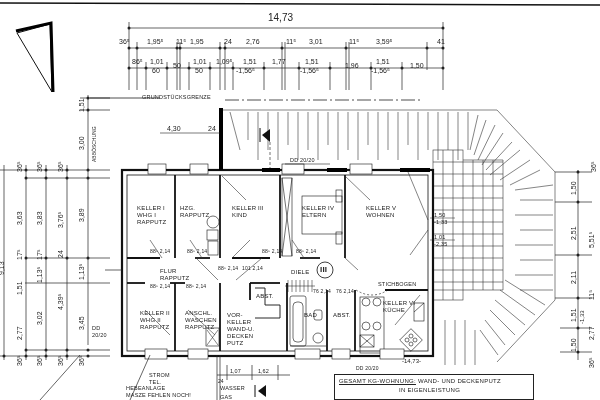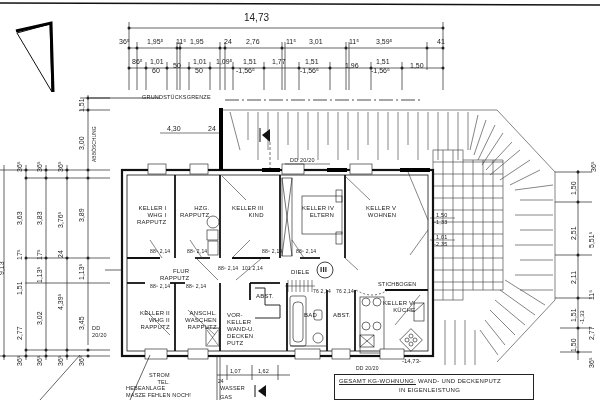--- a/index.html
+++ b/index.html
@@ -1,18 +1,18 @@
 <!DOCTYPE html>
 <html><head>
 <meta charset="utf-8">
 <style>
   html, body { margin:0; padding:0; background:#fff; }
   body { width:600px; height:400px; overflow:hidden; position:relative; font-family:"DejaVu Sans", sans-serif; }
   #plan { position:absolute; left:0; top:0; width:600px; height:400px; }
-  .lbl { position:absolute; font-family:"Liberation Sans", sans-serif; font-size:6px; color:#222; line-height:7px; text-align:right; white-space:pre; letter-spacing:0.2px; }
+  .lbl { position:absolute; font-family:"Liberation Sans", sans-serif; font-size:6px; color:#222; line-height:7px; text-align:left; white-space:pre; letter-spacing:0.2px; }
   .dim { position:absolute; font-family:"Liberation Sans", sans-serif; font-size:7px; color:#222; white-space:nowrap; line-height:8px; }
   .dim.big { font-size:10px; }
   .vdim { position:absolute; font-family:"Liberation Sans", sans-serif; font-size:7px; color:#222; white-space:nowrap; transform:rotate(-90deg); transform-origin:left top; line-height:8px; }
   .note-box { position:absolute; border:1px solid #222; font-family:"Liberation Sans", sans-serif; font-size:6px; color:#222; padding:2px 4px; line-height:9px; letter-spacing:0.3px; }
   .ul { text-decoration:underline; }
 </style>
 </head>
 <body>
 
 <svg id="plan" viewBox="0 0 600 400" xmlns="http://www.w3.org/2000/svg">
@@ -368,21 +368,21 @@
 
   <line x1="285" y1="164" x2="330" y2="164" stroke="#222" stroke-width="0.6"></line>
   <line x1="160" y1="133" x2="220" y2="133" stroke="#222" stroke-width="0.6"></line>
 
   <line x1="430" y1="218" x2="455" y2="218" stroke="#222" stroke-width="0.5"></line>
   <line x1="430" y1="240" x2="455" y2="240" stroke="#222" stroke-width="0.5"></line>
 
   <line x1="405" y1="356" x2="430" y2="356" stroke="#222" stroke-width="0.5"></line>
 </svg>
 
-<div class="dim big" style="left:244px;top:14px;">14,73</div>
+<div class="dim big" style="left:268px;top:14px;">14,73</div>
 
 <div class="dim" style="left:119px;top:38px;">36⁵</div>
 <div class="dim" style="left:147px;top:38px;">1,95⁵</div>
 <div class="dim" style="left:176px;top:38px;">11⁵</div>
 <div class="dim" style="left:190px;top:38px;">1,95</div>
 <div class="dim" style="left:224px;top:38px;">24</div>
 <div class="dim" style="left:246px;top:38px;">2,76</div>
 <div class="dim" style="left:286px;top:38px;">11⁵</div>
 <div class="dim" style="left:309px;top:38px;">3,01</div>
 <div class="dim" style="left:349px;top:38px;">11⁵</div>

